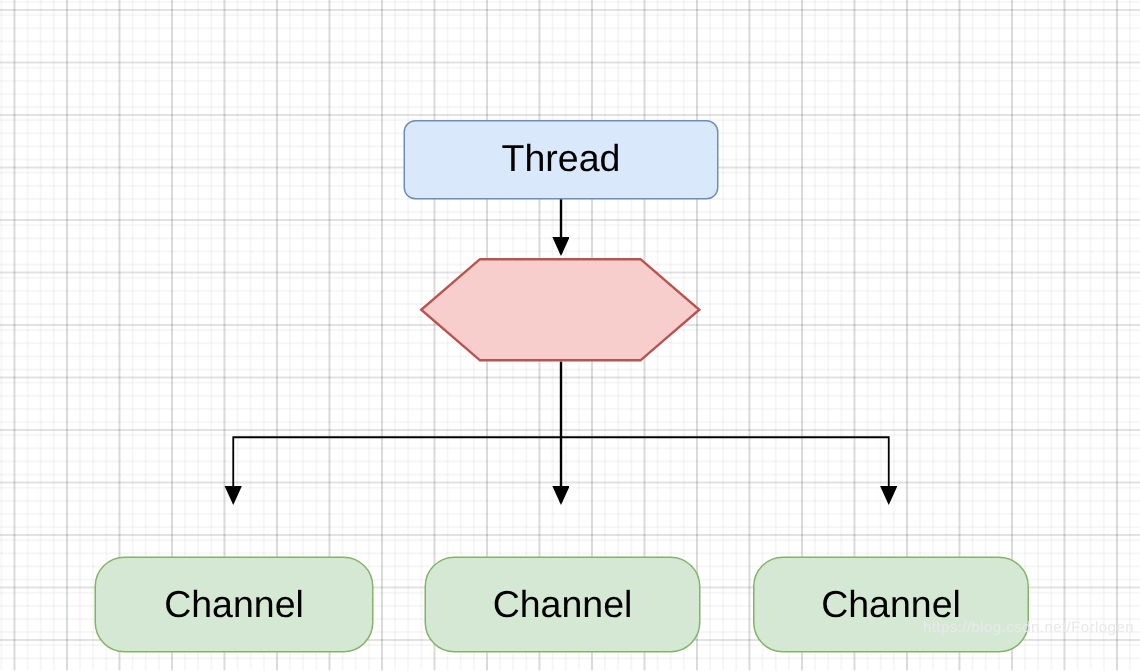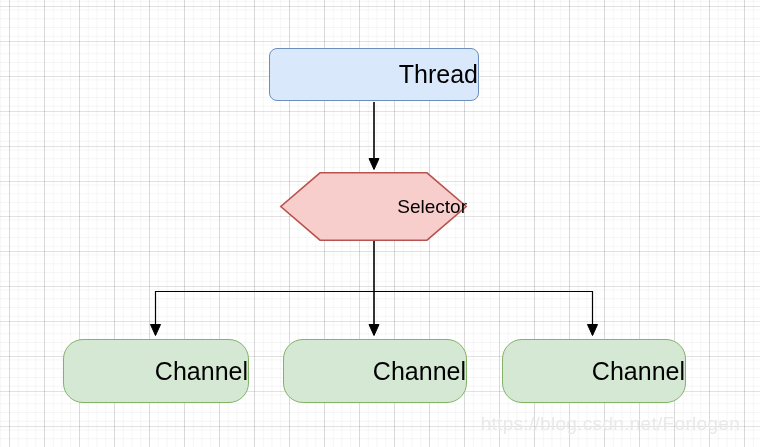--- a/index.html
+++ b/index.html
@@ -27,23 +27,24 @@
     left: 0; top: 0;
     width: 760px;
     height: 447px;
     z-index: 1;
   }
   .node {
     position: absolute;
     z-index: 2;
     display: flex;
     align-items: center;
-    justify-content: flex-end;
+    justify-content: center;
     box-sizing: border-box;
     color: #000000;
+    margin-top: 32px;
   }
   .node-rect-blue {
     background: #dae8fc;
     border: 1.5px solid #6c8ebf;
     border-radius: 8px;
   }
   .node-rect-green {
     background: #d5e8d4;
     border: 1.5px solid #82b366;
     border-radius: 20px;
@@ -52,24 +53,24 @@
   .node-label-md { font-size: 19px; line-height: 1; }
 
   #node-thread   { left: 269px; top: 48px;  width: 210px; height: 53px; }
   #node-selector-label { left: 280px; top: 172px; width: 187px; height: 69px; background: transparent; border: none; }
   #node-channel-1 { left: 63px;  top: 339px; width: 186px; height: 64px; }
   #node-channel-2 { left: 283px; top: 339px; width: 184px; height: 64px; }
   #node-channel-3 { left: 502px; top: 339px; width: 184px; height: 64px; }
 
   .watermark {
     position: absolute;
-    right: 20px;
+    right: 4px;
     top: 413px;
     z-index: 3;
-    font-size: 19px;
+    font-size: 10px;
     color: #e9e9eb;
     letter-spacing: 0.3px;
     white-space: nowrap;
   }
 </style>
 </head>
 <body>
 
 <div class="canvas">
 
@@ -88,23 +89,20 @@
 
     <path d="M374,291.5 L592.5,291.5 L592.5,335" stroke="#000000" stroke-width="1.2" fill="none" marker-end="url(#ah)"></path>
 
     <polygon points="320,172.8 427,172.8 466.2,206.5 427,240.2 320,240.2 280.8,206.5" fill="#f8cecc" stroke="#b85450" stroke-width="1.6"></polygon>
   </svg>
 
   <div class="node node-rect-blue" id="node-thread">
     <span class="node-label-lg">Thread</span>
   </div>
 
-  <div class="node" id="node-selector-label">
-    <span class="node-label-md">Selector</span>
-  </div>
 
   <div class="node node-rect-green" id="node-channel-1">
     <span class="node-label-lg">Channel</span>
   </div>
 
   <div class="node node-rect-green" id="node-channel-2">
     <span class="node-label-lg">Channel</span>
   </div>
 
   <div class="node node-rect-green" id="node-channel-3">

